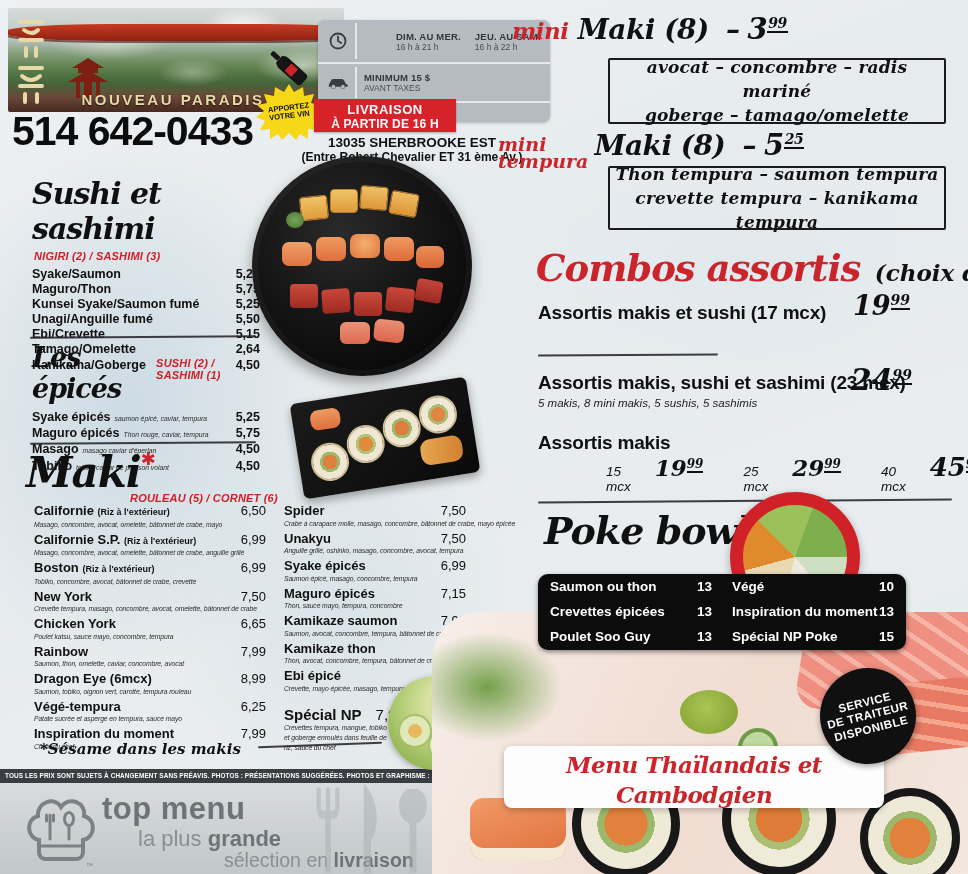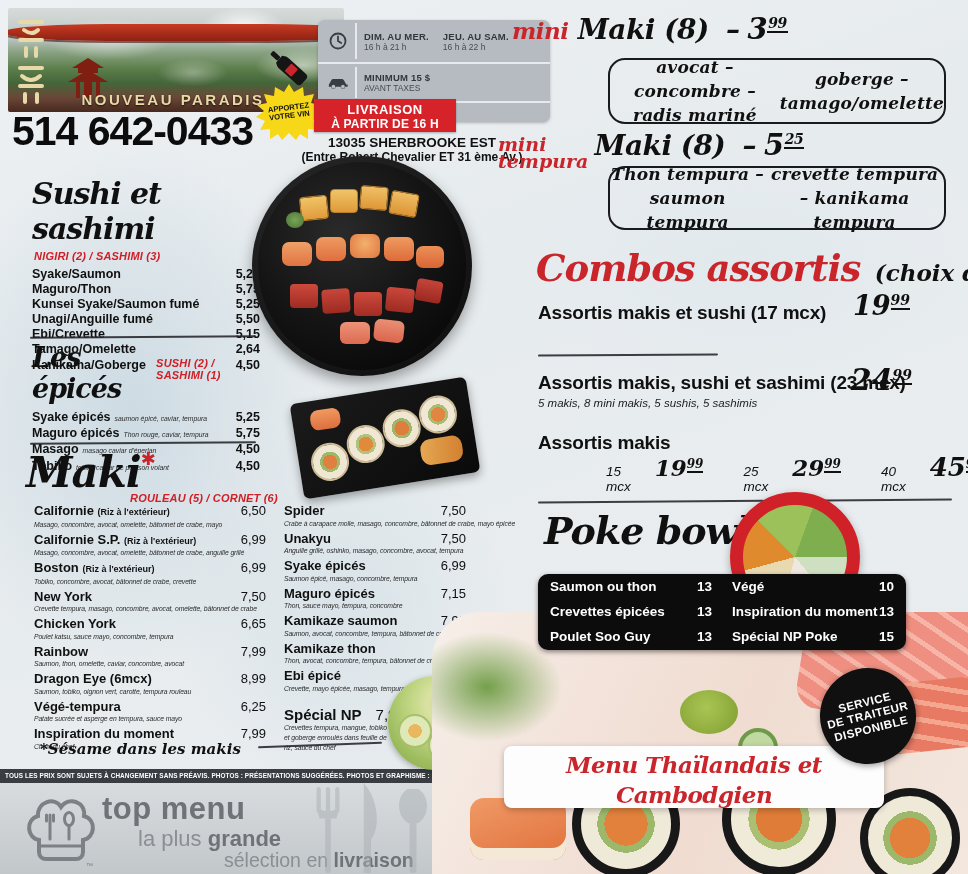--- a/index.html
+++ b/index.html
@@ -22,38 +22,38 @@
     font-size:15px;font-weight:bold;letter-spacing:2.5px;color:#e8daa7;text-shadow:0 1px 2px rgba(0,0,0,.7);}
   .phone{left:12px;top:108px;font-size:41px;font-weight:bold;letter-spacing:-1px;color:#0c0c0c;}
   .info-box{left:318px;top:20px;width:232px;height:102px;background:#b6bbc1;border-radius:7px;
     box-shadow:0 1px 3px rgba(0,0,0,.25);color:#33373c;overflow:hidden;}
   .ib-row{display:flex;align-items:center;padding:3px 7px;border-bottom:2px solid #e7eaec;}
   .ib-row:last-child{border-bottom:none;}
   .ib-icon{width:26px;min-width:26px;display:flex;justify-content:center;align-items:center;
     border-right:2px solid #e7eaec;align-self:stretch;margin-right:7px;padding-right:4px;}
   .ib-title{font-size:9.5px;font-weight:bold;letter-spacing:.2px;}
   .ib-sub{font-size:8.5px;color:#474c52;}
-  .ib-cols{display:flex;gap:14px;}
+  .ib-cols{display:flex;gap:14px;margin-left:32px;}
   .pay-line{font-size:8.5px;color:#474c52;line-height:11px;}
   .pay-line b{font-size:9px;color:#33373c;}
   .delivery{left:314px;top:99px;width:142px;height:33px;background:#d6232a;color:#fff;text-align:center;
     box-shadow:0 1px 2px rgba(0,0,0,.3);}
   .delivery .l1{font-size:13px;font-weight:bold;letter-spacing:.5px;margin-top:3px;}
   .delivery .l2{font-size:12px;font-weight:bold;letter-spacing:.2px;}
   .address{left:286px;top:135px;width:252px;text-align:center;}
   .address .a1{font-size:13.5px;font-weight:bold;}
   .address .a2{font-size:12px;font-weight:bold;}
   .star-badge{left:256px;top:84px;width:66px;height:56px;}
   .star-badge .txt{position:absolute;inset:0;display:flex;flex-direction:column;justify-content:center;
     align-items:center;font-size:7.6px;font-weight:bold;color:#111;transform:rotate(-7deg);line-height:8.5px;}
   .bottle{left:268px;top:42px;}
   
   .script{font-family:"DejaVu Serif",serif;font-style:italic;font-weight:bold;}
   .red{color:#c9252b;}
-  .hand-box{border:2.5px solid #191a1e;border-radius:17px;display:flex;flex-direction:row;
+  .hand-box{border:2.5px solid #191a1e;border-radius:2px;display:flex;flex-direction:column;
     justify-content:center;align-items:center;text-align:center;}
   .hand-box .script{font-size:17px;line-height:24px;letter-spacing:.2px;}
   .mini-title{font-size:28px;letter-spacing:-.5px;white-space:nowrap;}
   .p-int{font-size:29px;}
   .p-sup{font-size:14px;vertical-align:11px;border-bottom:2px solid #111;padding:0 1px;}
   
   .sec-title{font-family:"DejaVu Serif",serif;font-style:italic;font-weight:bold;letter-spacing:-1px;}
   .sec-sub{color:#cf2027;font-style:italic;font-weight:bold;font-size:11px;letter-spacing:.2px;}
   .srow{display:flex;justify-content:space-between;align-items:baseline;
         line-height:15.1px;font-size:12.5px;font-weight:bold;}

